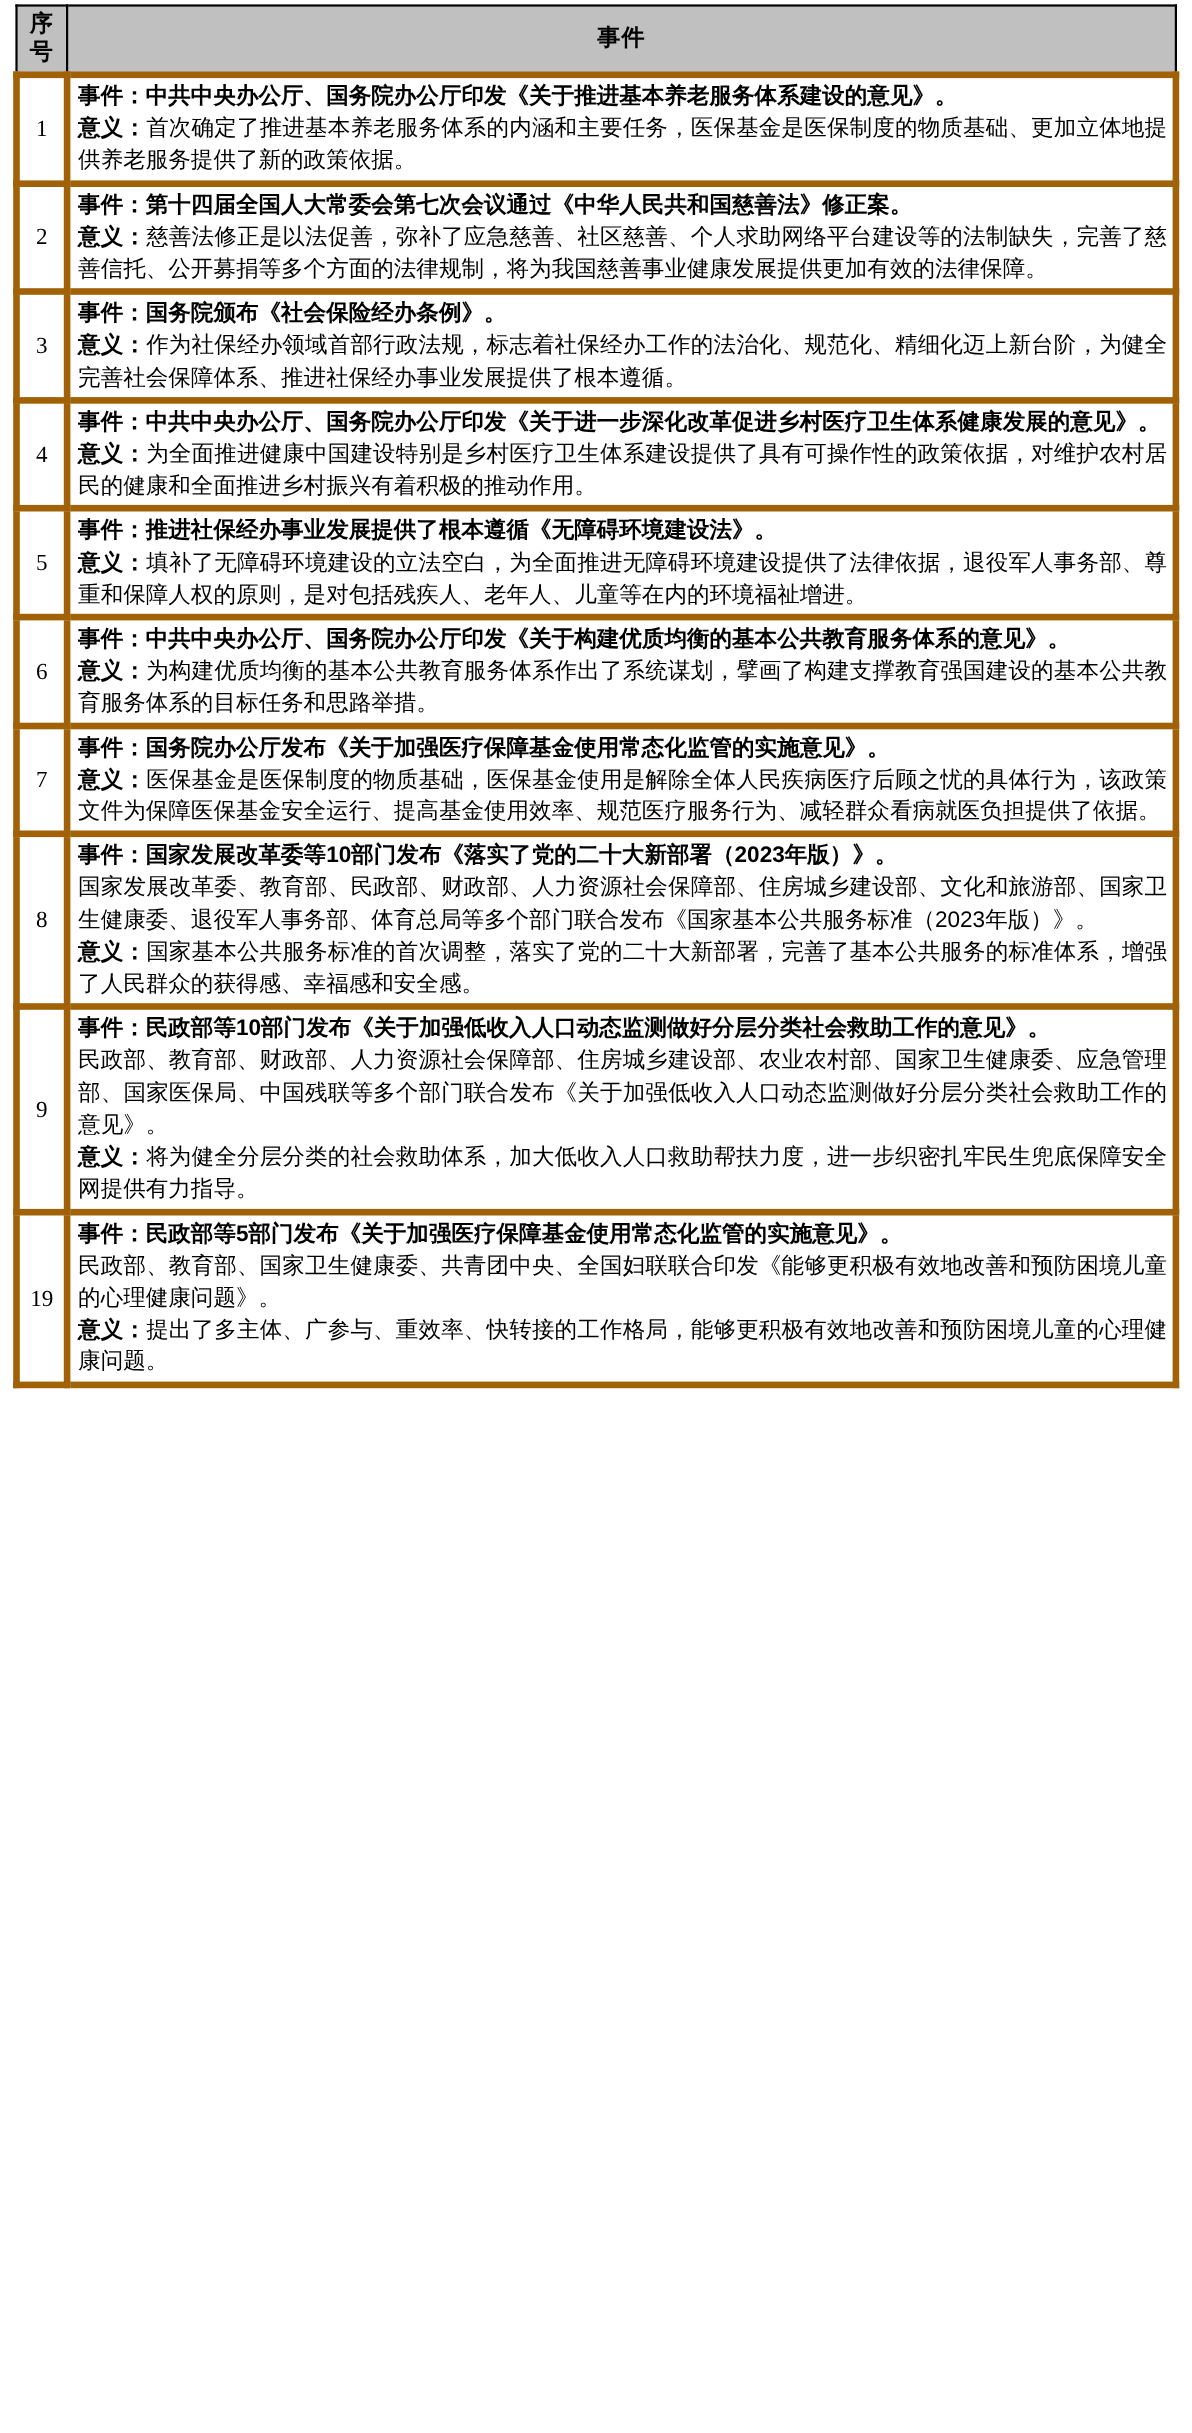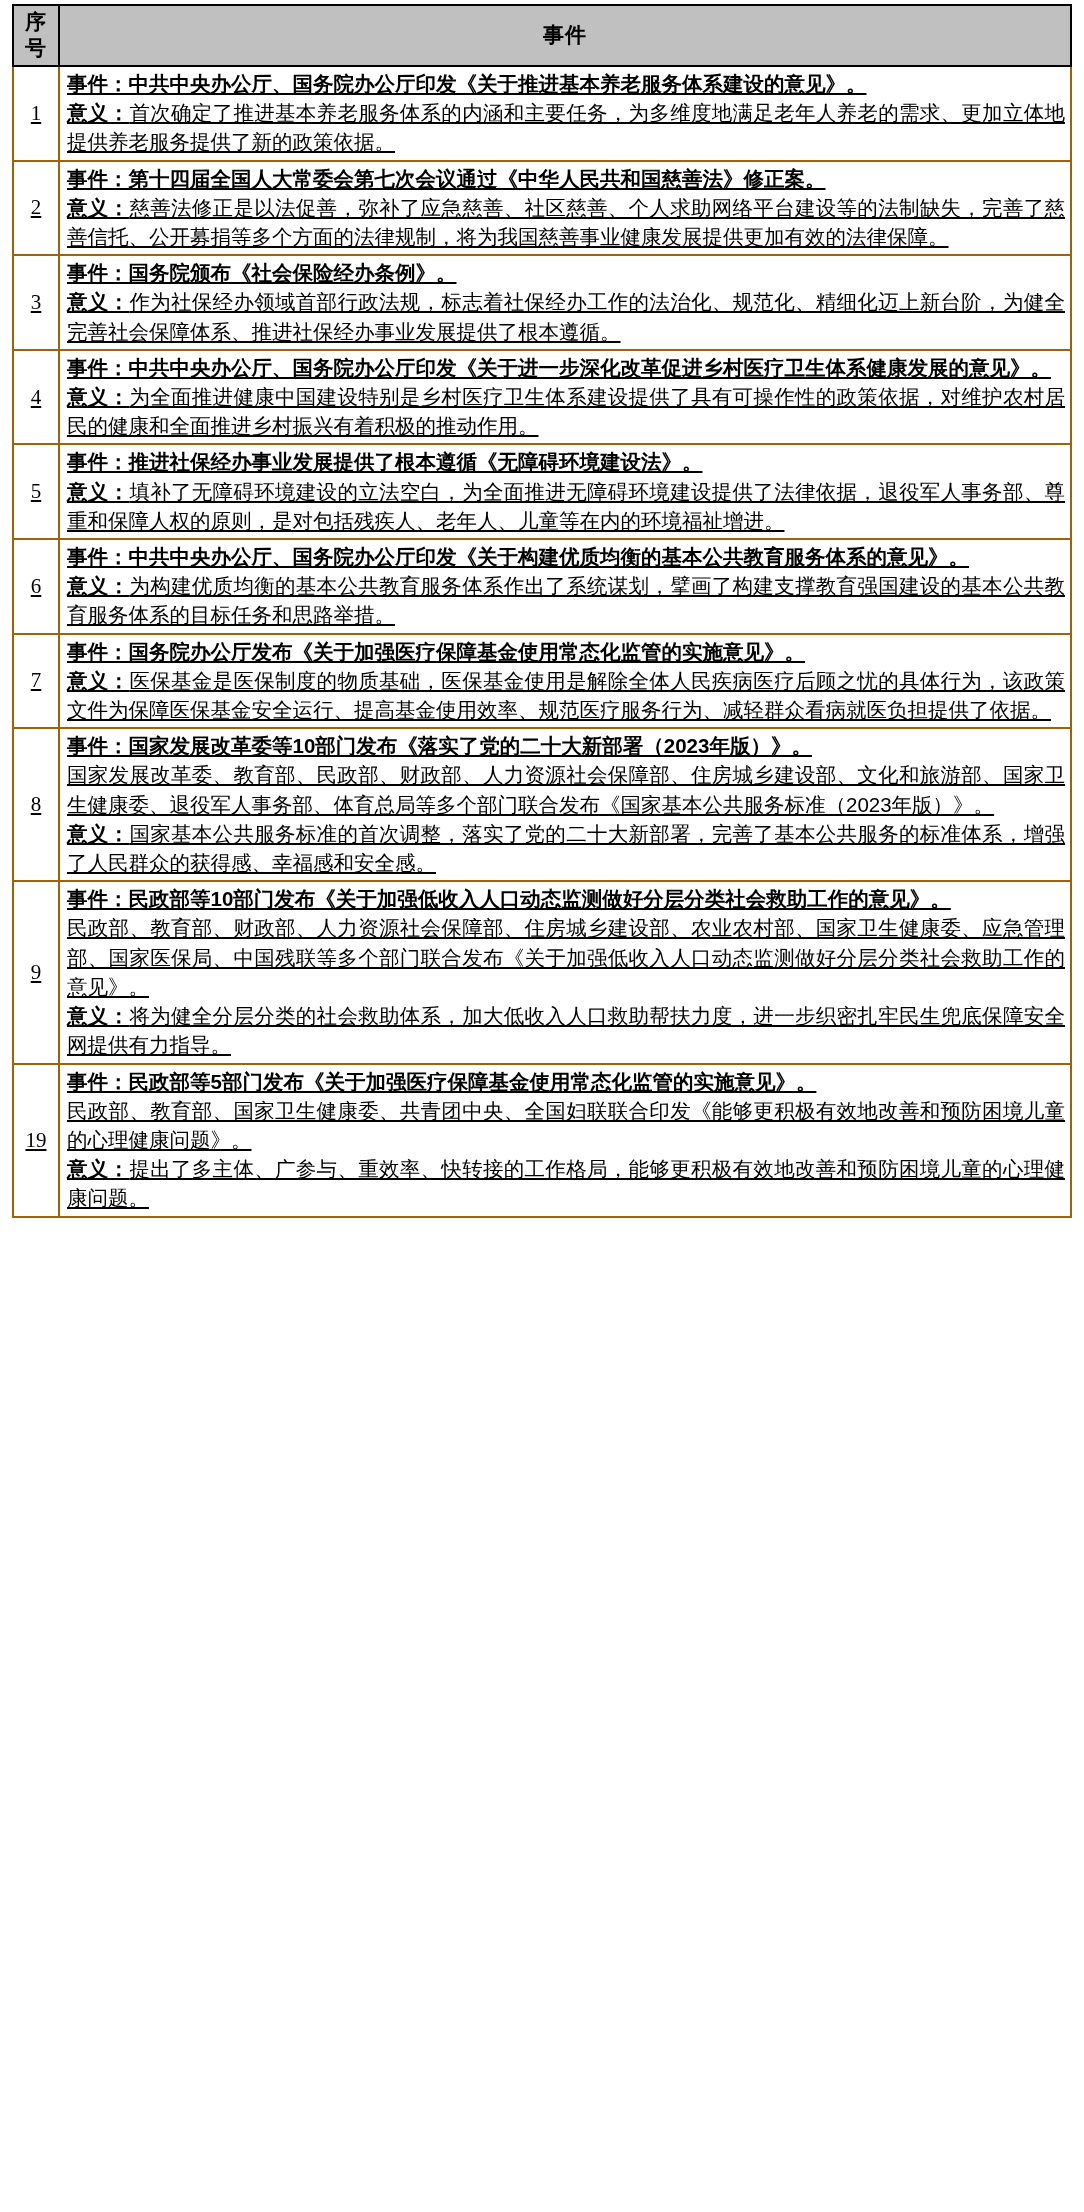--- a/index.html
+++ b/index.html
@@ -33,24 +33,23 @@
     border: 2px solid #000000;
     font-weight: bold;
     font-size: 21px;
     line-height: 26px;
     padding: 3px 2px 4px 2px;
     text-align: center;
     vertical-align: middle;
     letter-spacing: 1px;
   }
   tbody td {
-    border: 2px solid #a16207;
+    border: 6px solid #a16207;
     vertical-align: middle;
     background: #ffffff;
-    text-decoration: underline;
   }
   td.cell-no {
     text-align: center;
     font-size: 21px;
     font-family: "Liberation Serif", "DejaVu Serif", serif;
     vertical-align: middle;
     padding: 0;
   }
   td.cell-event {
     padding: 2px 5px 3px 7px;
@@ -85,21 +84,21 @@
       <tr>
         <th>序号</th>
         <th>事件</th>
       </tr>
     </thead>
     <tbody id="table-body">
         <tr>
           <td class="cell-no">1</td>
           <td class="cell-event">
             <div class="para bold">事件：中共中央办公厅、国务院办公厅印发《关于推进基本养老服务体系建设的意见》。</div>
-            <div class="para"><span class="lbl">意义：</span><span>首次确定了推进基本养老服务体系的内涵和主要任务，为多维度地满足老年人养老的需求、更加立体地提供养老服务提供了新的政策依据。</span></div>
+            <div class="para"><span class="lbl">意义：</span><span>首次确定了推进基本养老服务体系的内涵和主要任务，医保基金是医保制度的物质基础、更加立体地提供养老服务提供了新的政策依据。</span></div>
           </td>
         </tr>
         <tr>
           <td class="cell-no">2</td>
           <td class="cell-event">
             <div class="para bold">事件：第十四届全国人大常委会第七次会议通过《中华人民共和国慈善法》修正案。</div>
             <div class="para"><span class="lbl">意义：</span><span>慈善法修正是以法促善，弥补了应急慈善、社区慈善、个人求助网络平台建设等的法制缺失，完善了慈善信托、公开募捐等多个方面的法律规制，将为我国慈善事业健康发展提供更加有效的法律保障。</span></div>
           </td>
         </tr>
         <tr>

